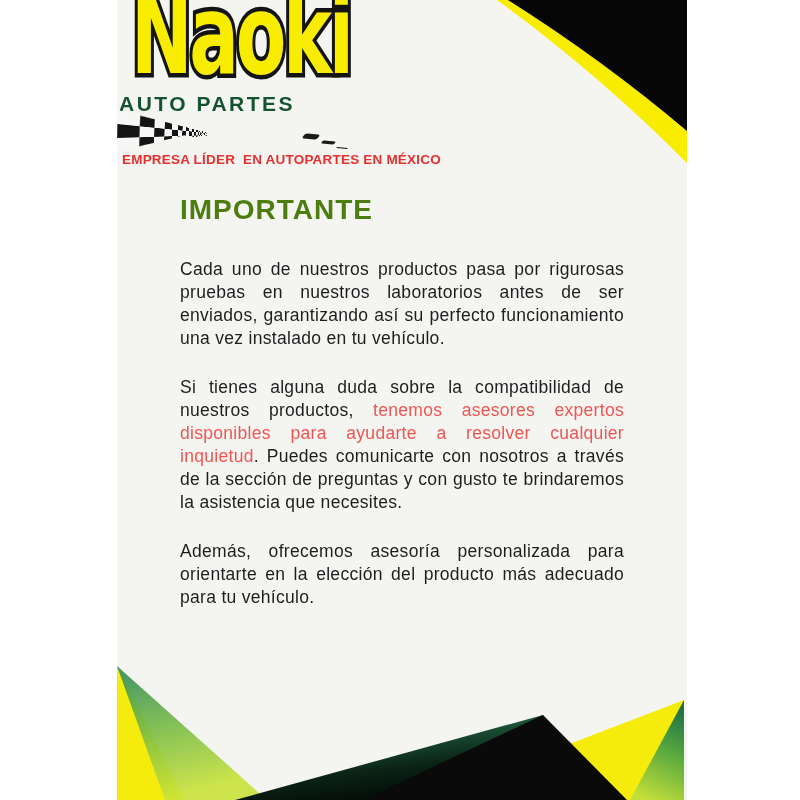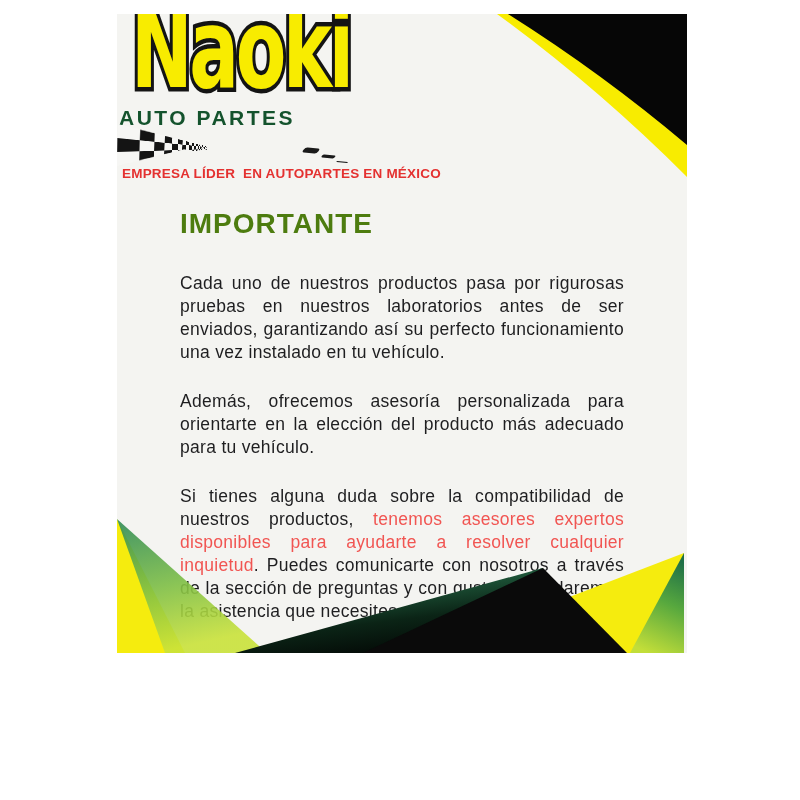--- a/index.html
+++ b/index.html
@@ -2,21 +2,21 @@
 <html><head>
 <meta charset="utf-8">
 <style>
   * { margin: 0; padding: 0; box-sizing: border-box; }
   html, body { width: 800px; height: 800px; background: #ffffff; overflow: hidden; }
   body { font-family: "Liberation Sans", "DejaVu Sans", sans-serif; }
 
   .page { position: relative; width: 800px; height: 800px; background: #ffffff; }
 
   .content {
-    position: absolute; left: 117px; top: 14px; width: 570px; height: 639px;
+    position: absolute; left: 117px; top: 0; width: 570px; height: 800px;
     background: #f4f4f1; overflow: hidden;
   }
 
   
   .corner-svg { position: absolute; top: 0; right: 0; width: 190px; height: 165px; display: block; }
 
   
   .logo-naoki {
     position: absolute; left: 14px; top: -20px;
     font-family: "DejaVu Sans", sans-serif;
@@ -85,22 +85,22 @@
     <div class="flag">
       <div class="flag-board"></div>
       <div class="flag-trail"></div>
     </div>
 
     <div class="tagline">EMPRESA LÍDER  EN AUTOPARTES EN MÉXICO</div>
 
     <div class="main-text">
       <h1>IMPORTANTE</h1>
       <p>Cada uno de nuestros productos pasa por rigurosas pruebas en nuestros laboratorios antes de ser enviados, garantizando así su perfecto funcionamiento una vez instalado en tu vehículo.</p>
+      <p><span>Si tienes alguna duda sobre la compatibilidad de nuestros productos, </span><span class="hl">tenemos asesores expertos disponibles para ayudarte a resolver cualquier inquietud</span><span>. Puedes comunicarte con nosotros a través de la sección de preguntas y con gusto te brindaremos la asistencia que necesites.</span></p>
       <p>Además, ofrecemos asesoría personalizada para orientarte en la elección del producto más adecuado para tu vehículo.</p>
-      <p><span>Si tienes alguna duda sobre la compatibilidad de nuestros productos, </span><span class="hl">tenemos asesores expertos disponibles para ayudarte a resolver cualquier inquietud</span><span>. Puedes comunicarte con nosotros a través de la sección de preguntas y con gusto te brindaremos la asistencia que necesites.</span></p>
     </div>
 
     <svg class="bottom-svg" viewBox="0 0 570 142" preserveAspectRatio="none" aria-hidden="true">
       <defs>
         <linearGradient id="gLeft" x1="0" y1="0" x2="0.25" y2="1">
           <stop offset="0" stop-color="#2e8a57"></stop>
           <stop offset="0.55" stop-color="#7fbf45"></stop>
           <stop offset="1" stop-color="#c9e23a"></stop>
         </linearGradient>
         <linearGradient id="gMnt" x1="0.15" y1="0.1" x2="0.55" y2="0.95">

